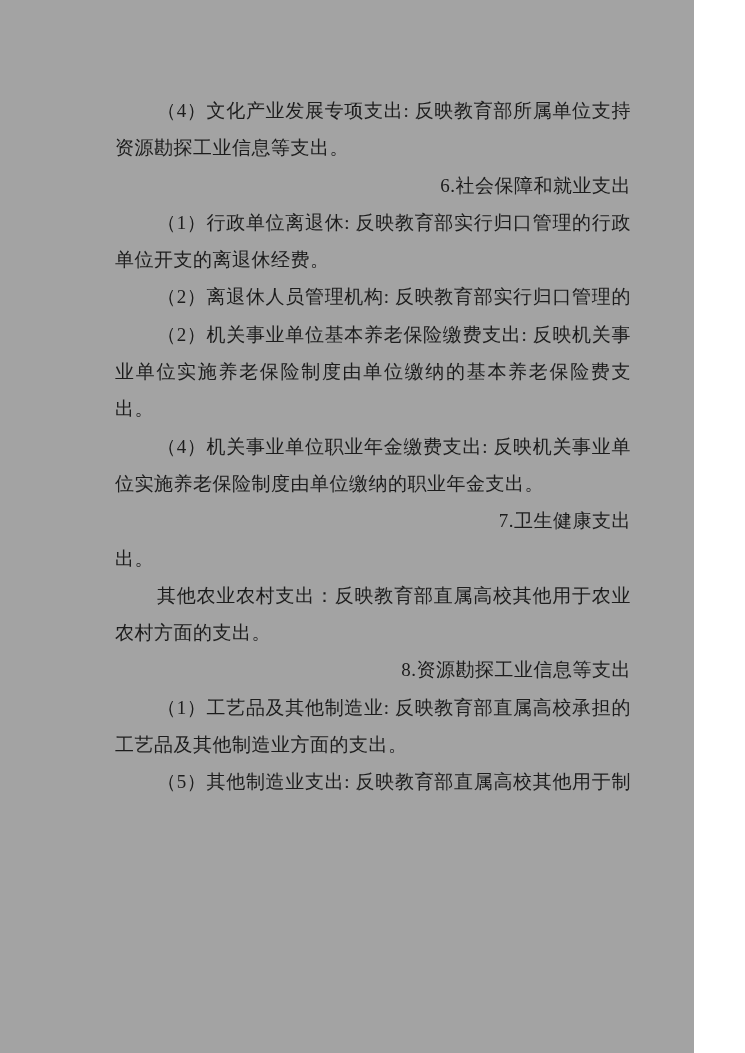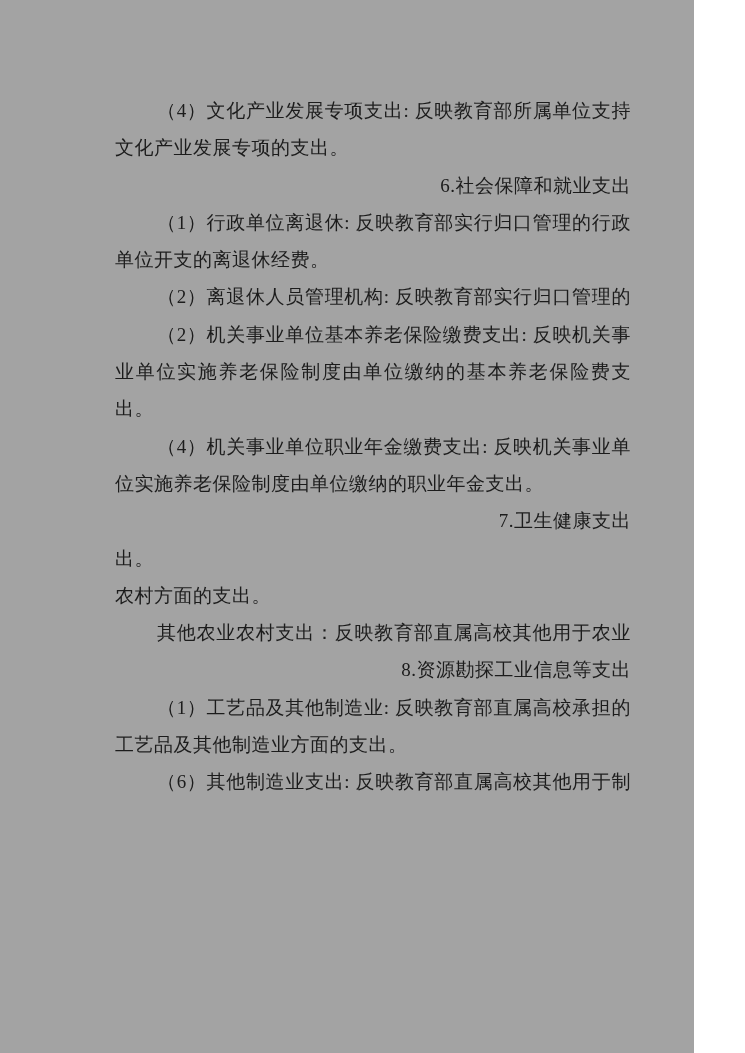--- a/index.html
+++ b/index.html
@@ -49,33 +49,33 @@
     line-height: 18px;
     color: #222222;
   }
 </style>
 </head>
 <body>
 
 <div class="page">
   <div class="content">
     <div class="line indent justify">（4）文化产业发展专项支出: 反映教育部所属单位支持</div>
-    <div class="line">文化产业发展专项的支出。</div>
+    <div class="line">资源勘探工业信息等支出。</div>
     <div class="line indent">6.社会保障和就业支出</div>
     <div class="line indent justify">（1）行政单位离退休: 反映教育部实行归口管理的行政</div>
     <div class="line">单位开支的离退休经费。</div>
     <div class="line indent justify">（2）离退休人员管理机构: 反映教育部实行归口管理的</div>
     <div class="line indent justify">（2）机关事业单位基本养老保险缴费支出: 反映机关事</div>
     <div class="line justify">业单位实施养老保险制度由单位缴纳的基本养老保险费支</div>
     <div class="line">出。</div>
     <div class="line indent justify">（4）机关事业单位职业年金缴费支出: 反映机关事业单</div>
     <div class="line">位实施养老保险制度由单位缴纳的职业年金支出。</div>
     <div class="line indent">7.卫生健康支出</div>
     <div class="line">出。</div>
+    <div class="line indent justify">其他农业农村支出：反映教育部直属高校其他用于农业</div>
     <div class="line">农村方面的支出。</div>
-    <div class="line indent justify">其他农业农村支出：反映教育部直属高校其他用于农业</div>
     <div class="line indent">8.资源勘探工业信息等支出</div>
     <div class="line indent justify">（1）工艺品及其他制造业: 反映教育部直属高校承担的</div>
     <div class="line">工艺品及其他制造业方面的支出。</div>
-    <div class="line indent justify">（6）其他制造业支出: 反映教育部直属高校其他用于制</div>
+    <div class="line indent justify">（5）其他制造业支出: 反映教育部直属高校其他用于制</div>
   </div>
   <div class="page-num">46</div>
 </div>
 
 </body></html>

